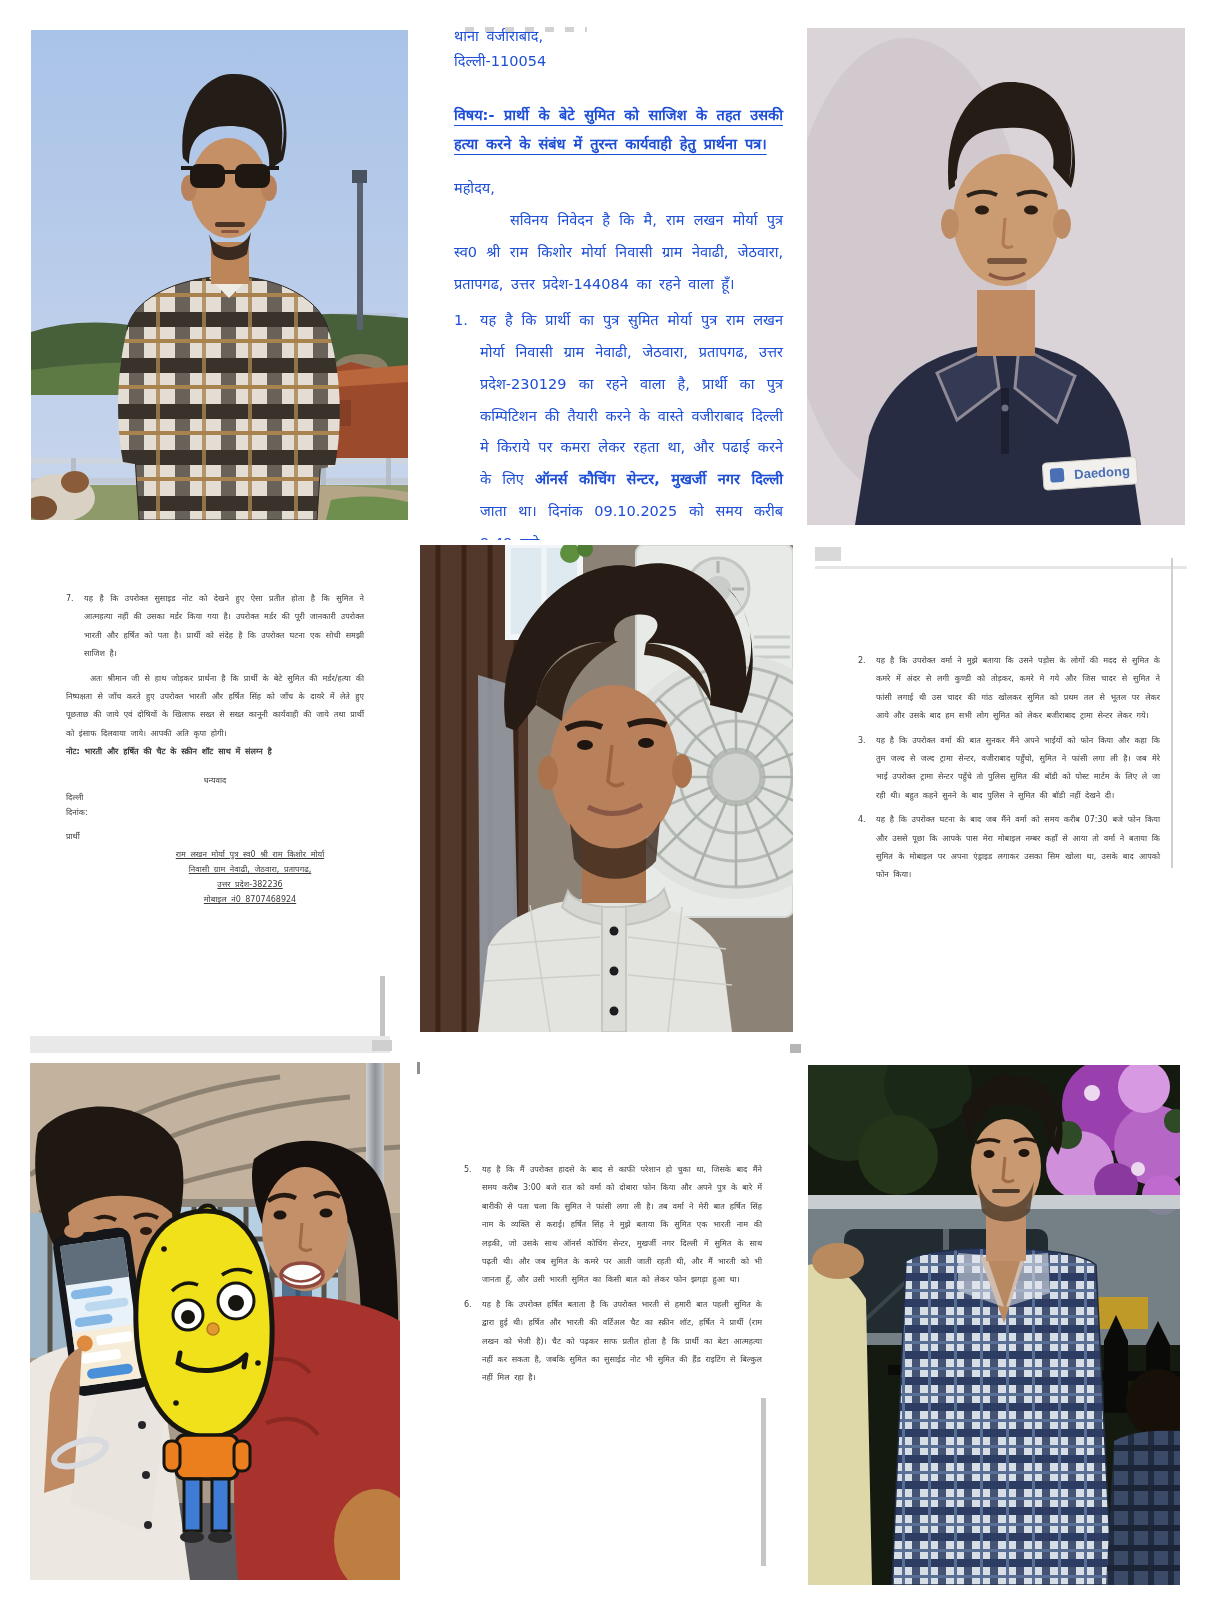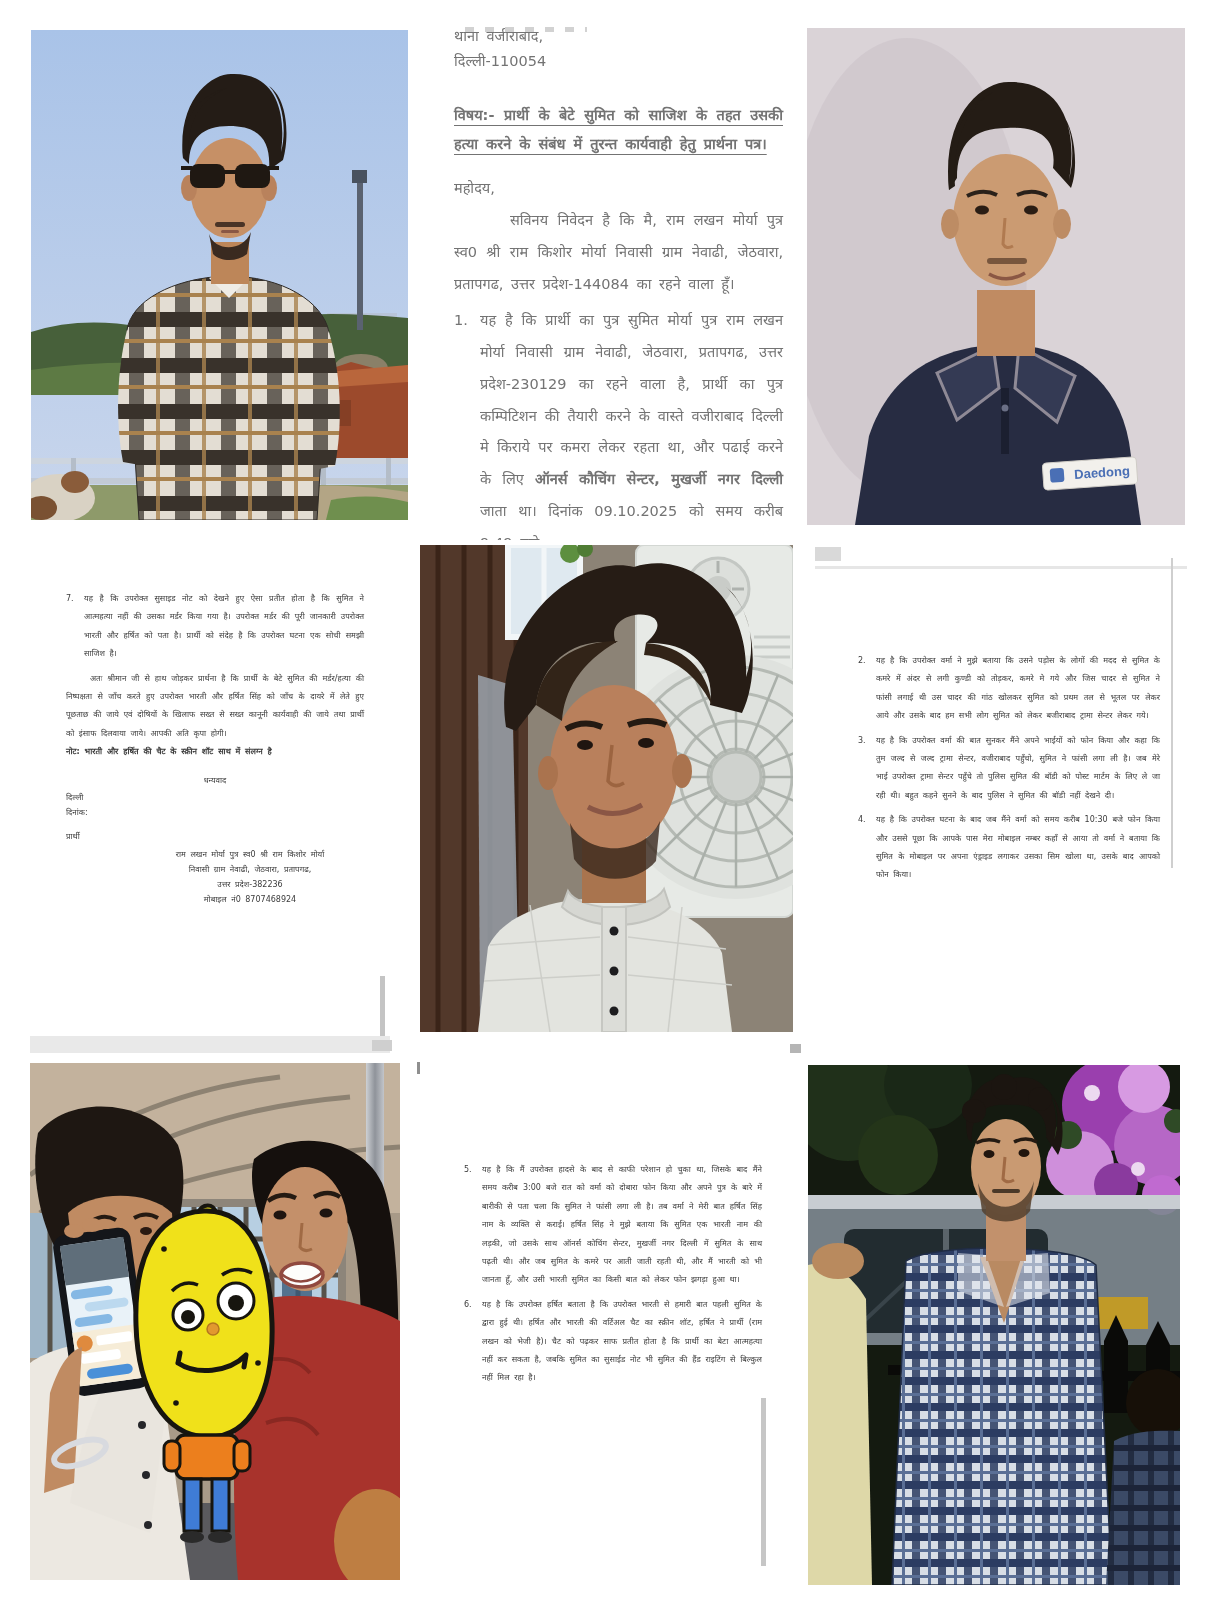--- a/index.html
+++ b/index.html
@@ -1,41 +1,41 @@
 <!DOCTYPE html>
 <html><head>
 <meta charset="utf-8">
 <style>
   html,body{margin:0;padding:0;background:#ffffff;}
   body{font-family:"Liberation Sans","DejaVu Sans",sans-serif;}
   #stage{position:relative;width:1213px;height:1600px;background:#ffffff;overflow:hidden;}
   .cell{position:absolute;overflow:hidden;background:#ffffff;}
   .photo svg{display:block;}
   
-  .doc{color:#737373;font-family:"DejaVu Sans","Liberation Sans",sans-serif;}
+  .doc{color:#1d4ed8;font-family:"DejaVu Sans","Liberation Sans",sans-serif;}
   .doc p{margin:0;}
   .doc .pt{position:relative;}
   .doc .pt .num{position:absolute;left:0;top:0;}
   .doc1{font-size:14.5px;line-height:2.2;text-align:justify;word-spacing:3px;padding:24px 12px 0 34px;box-sizing:border-box;}
   .doc1 .addr{line-height:1.7;text-align:left;}
   .doc1 .subject{margin-top:28px;font-weight:bold;line-height:2.0;text-decoration:underline;text-underline-offset:5px;}
   .doc1 .salut{margin-top:14px;text-align:left;}
   .doc1 .intro{text-indent:56px;}
   .doc1 .pt{margin-top:4px;padding-left:26px;}
   .doc-blur{font-size:8px;line-height:2.3;text-align:justify;word-spacing:2px;color:#3b3b3b;filter:blur(0.55px);box-sizing:border-box;}
   .doc-blur .pt{padding-left:18px;margin-bottom:6px;}
   .doc4{padding:50px 28px 0 36px;}
   .doc2{padding:112px 30px 0 58px;}
   .doc3{padding:106px 28px 0 44px;}
   .doc4 .note{font-weight:bold;text-align:left;}
   .doc4 .thanks{text-align:center;margin-top:10px;}
   .doc4 .place,.doc4 .datel{text-align:left;line-height:1.9;}
   .doc4 .applicant{padding-right:44px;margin-top:8px;}
   .doc4 .sig{text-align:center;padding-left:70px;line-height:1.9;}
-  .doc4 .sig p{line-height:1.9;}
+  .doc4 .sig p{line-height:1.9;text-decoration:underline;}
   
   .art{position:absolute;}
   .dashes{background:repeating-linear-gradient(90deg,#d2d2d2 0 9px,transparent 9px 20px);}
 </style>
 </head>
 <body>
 
 <div id="stage">
 
   <div class="cell photo" style="left:31px;top:30px;width:377px;height:490px;">
@@ -261,21 +261,21 @@
     <div class="pt">
       <span class="num">2.</span>
       <span>यह है कि उपरोक्त वर्मा ने मुझे बताया कि उसने पड़ोस के लोगों की मदद से सुमित के कमरे में अंदर से लगी कुण्डी को तोड़कर, कमरे मे गये और जिस चादर से सुमित ने फांसी लगाई थी उस चादर की गांठ खोलकर सुमित को प्रथम तल से भूतल पर लेकर आये और उसके बाद हम सभी लोग सुमित को लेकर बजीराबाद ट्रामा सेन्टर लेकर गये।</span>
     </div>
     <div class="pt">
       <span class="num">3.</span>
       <span>यह है कि उपरोक्त वर्मा की बात सुनकर मैंने अपने भाईयों को फोन किया और कहा कि तुम जल्द से जल्द ट्रामा सेन्टर, वजीराबाद पहुँचो, सुमित ने फांसी लगा ली है। जब मेरे भाई उपरोक्त ट्रामा सेन्टर पहुँचे तो पुलिस सुमित की बॉडी को पोस्ट मार्टम के लिए ले जा रही थी। बहुत कहने सुनने के बाद पुलिस ने सुमित की बॉडी नहीं देखने दी।</span>
     </div>
     <div class="pt">
       <span class="num">4.</span>
-      <span>यह है कि उपरोक्त घटना के बाद जब मैंने वर्मा को समय करीब 10:30 बजे फोन किया और उससे पूछा कि आपके पास मेरा मोबाइल नम्बर कहाँ से आया तो वर्मा ने बताया कि सुमित के मोबाइल पर अपना एंड्राइड लगाकर उसका सिम खोला था, उसके बाद आपको फोन किया।</span>
+      <span>यह है कि उपरोक्त घटना के बाद जब मैंने वर्मा को समय करीब 07:30 बजे फोन किया और उससे पूछा कि आपके पास मेरा मोबाइल नम्बर कहाँ से आया तो वर्मा ने बताया कि सुमित के मोबाइल पर अपना एंड्राइड लगाकर उसका सिम खोला था, उसके बाद आपको फोन किया।</span>
     </div>
   </div>
   <div class="art" style="left:815px;top:547px;width:26px;height:14px;background:#d9d9d9;"></div>
   <div class="art" style="left:815px;top:566px;width:372px;height:3px;background:#e6e6e6;"></div>
   <div class="art" style="left:1171px;top:558px;width:2px;height:310px;background:#cfcfcf;"></div>
 
   <div class="cell photo" style="left:30px;top:1063px;width:370px;height:517px;">
     <svg width="370" height="517" viewBox="0 0 370 517">
       <defs>
         <linearGradient id="metalg" x1="0" y1="0" x2="1" y2="0">

